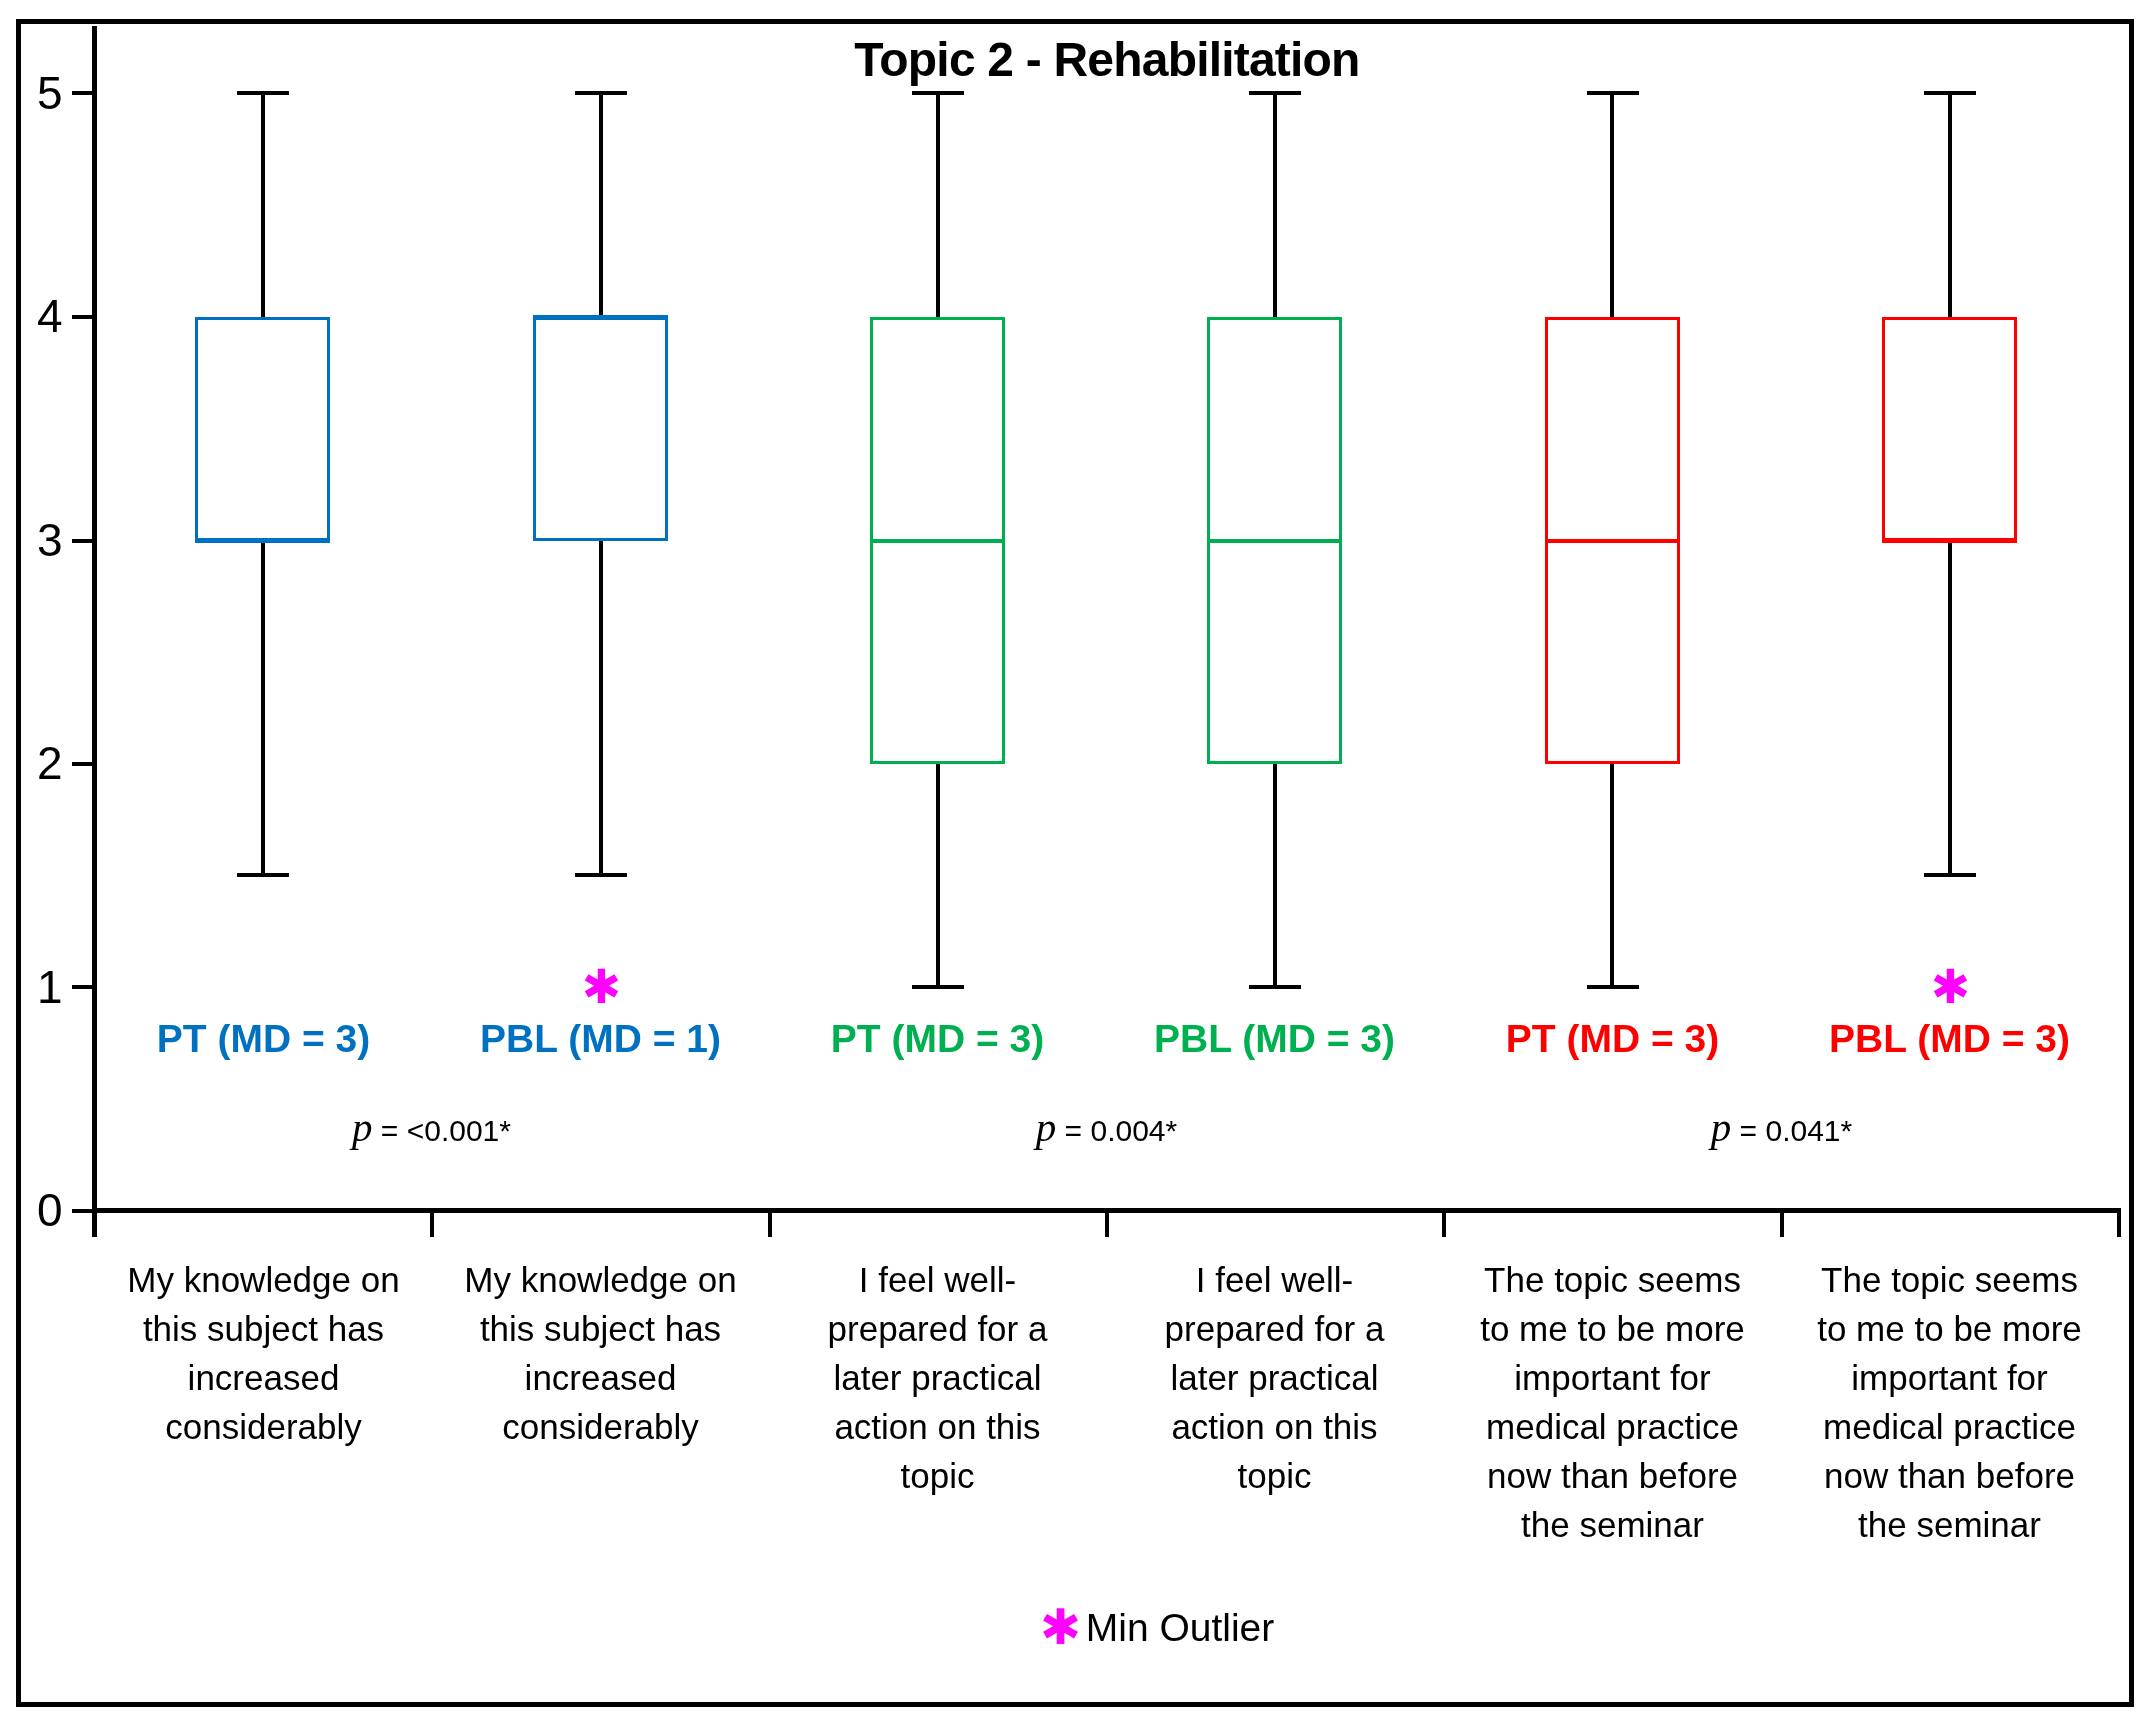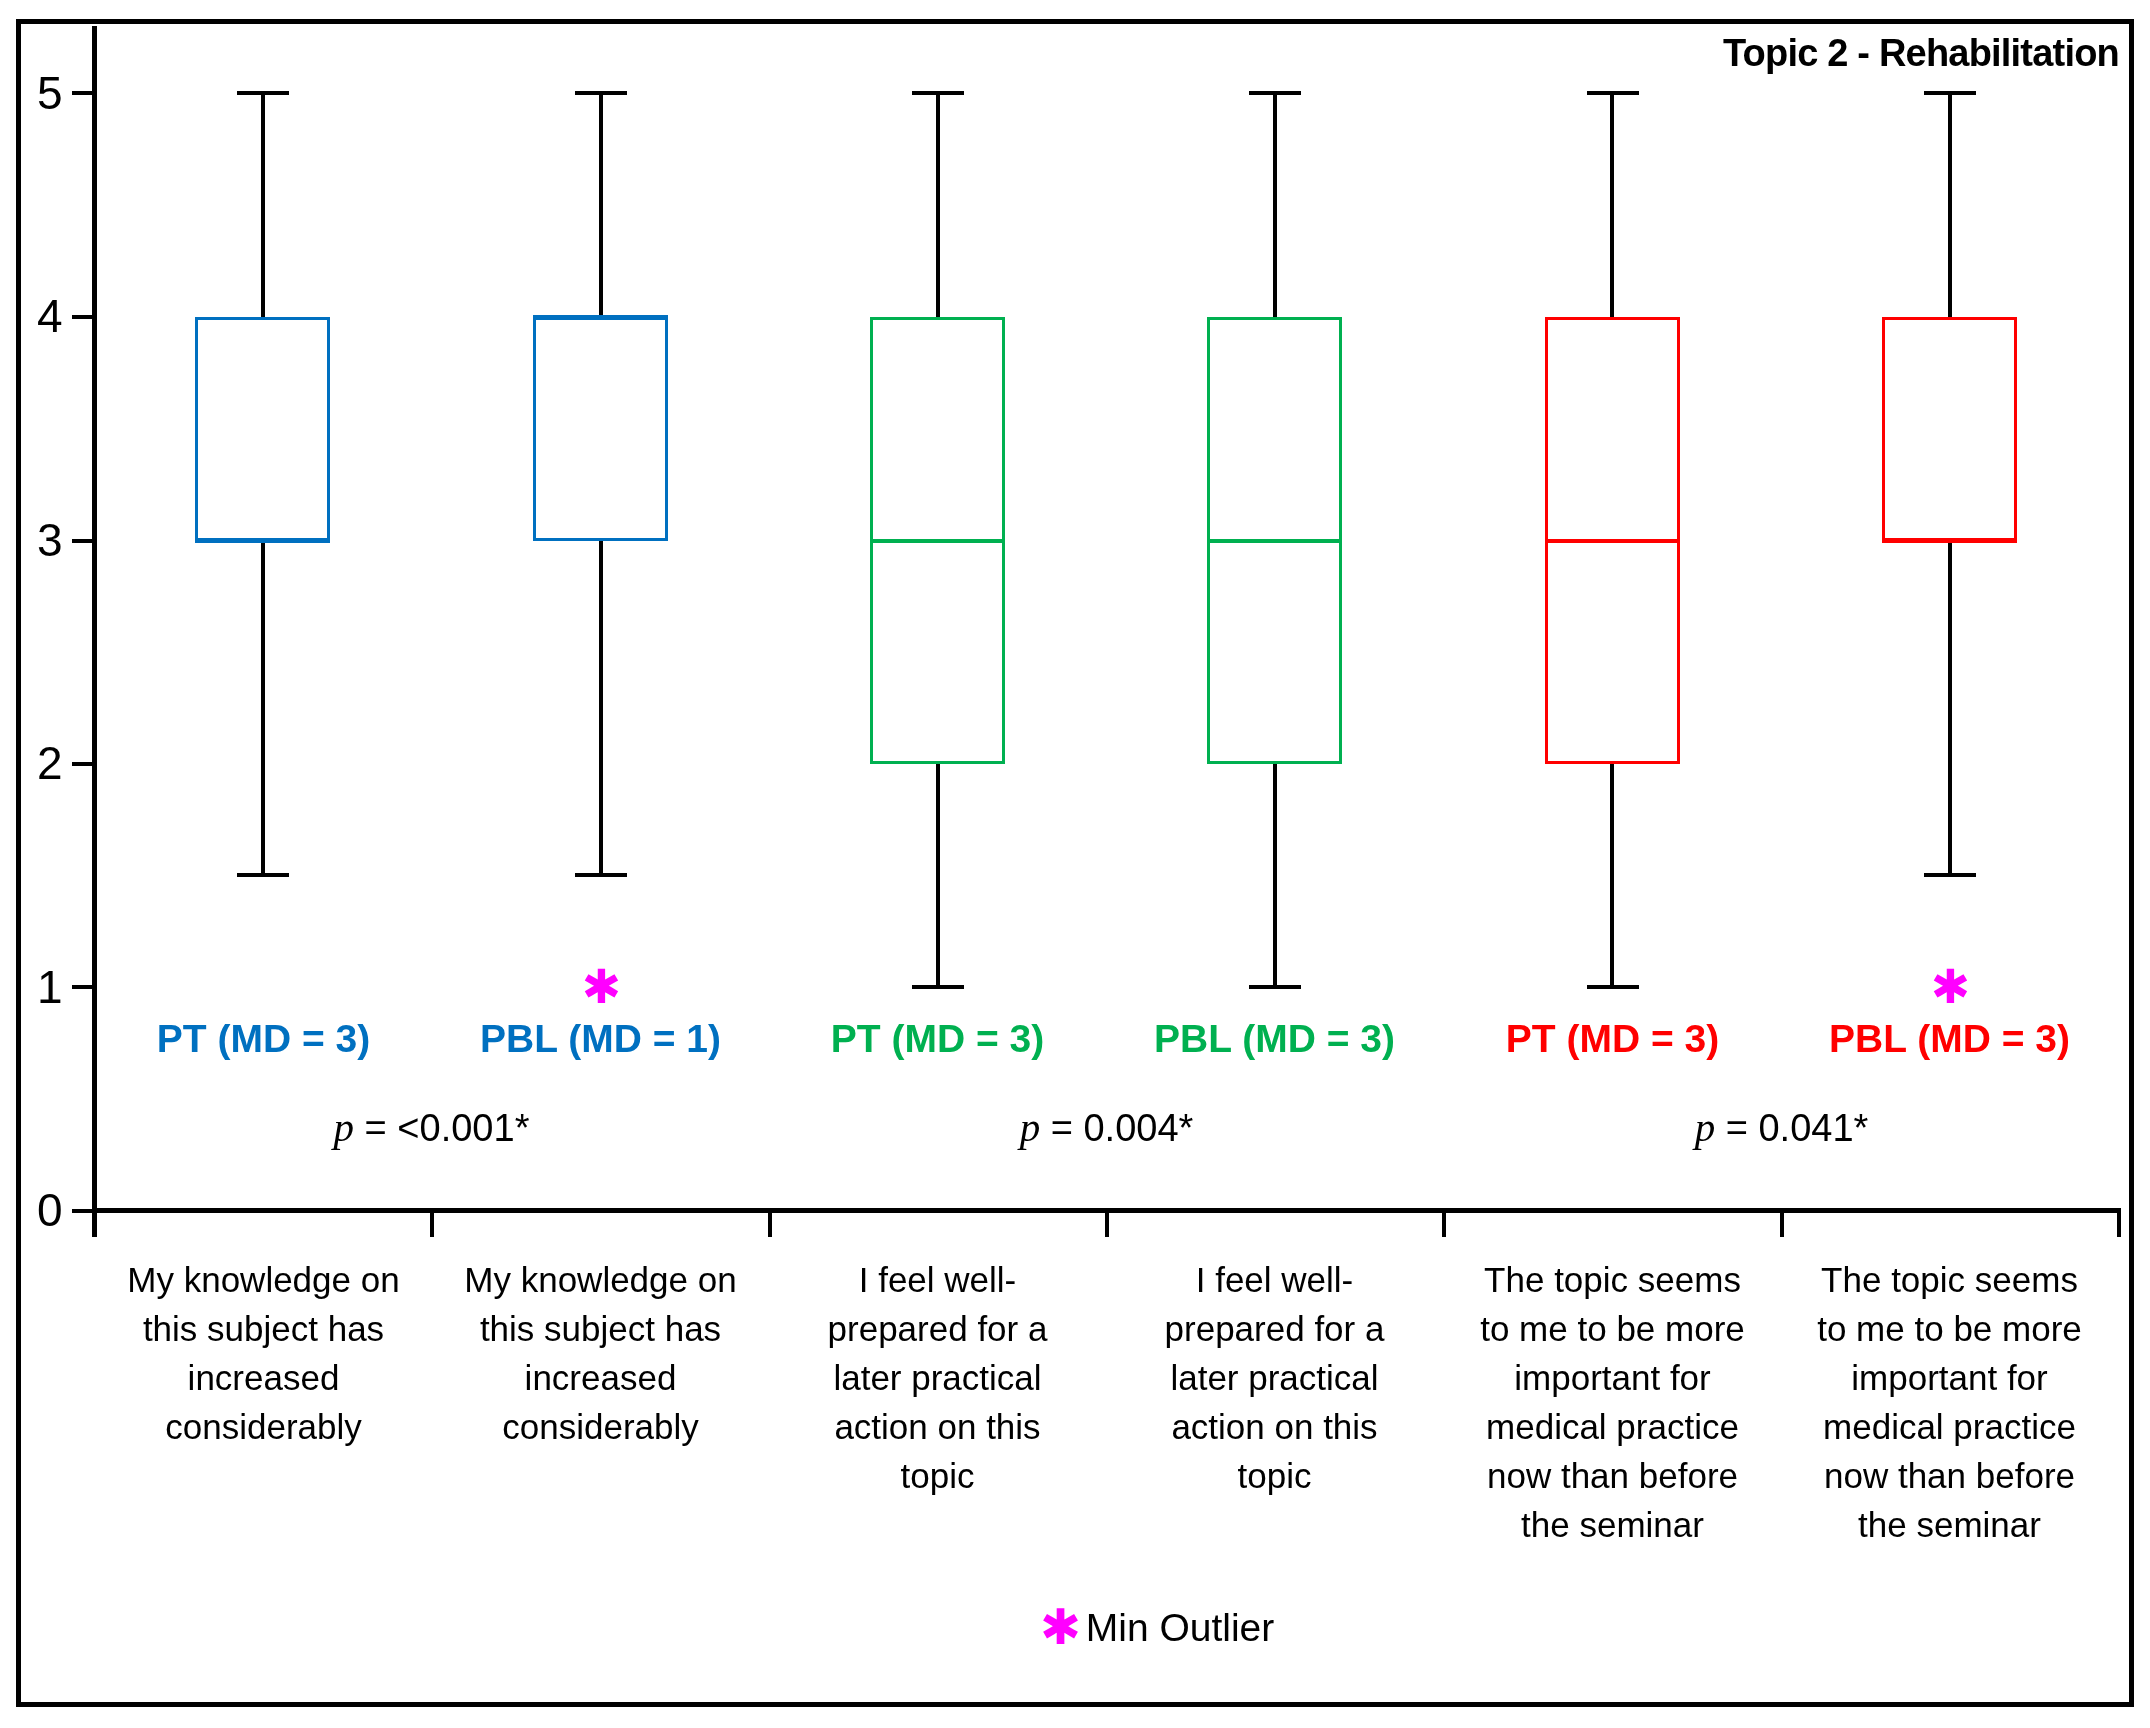--- a/index.html
+++ b/index.html
@@ -1,25 +1,25 @@
 <!DOCTYPE html>
 <html style="font-size:12.6px"><head>
 <meta charset="utf-8">
 <style>
   html,body{margin:0;padding:0;background:#ffffff;}
   .figure{position:relative;width:2151px;height:1729px;background:#ffffff;overflow:hidden;
           font-family:"Liberation Sans", sans-serif;color:#000;}
   .outer-border{position:absolute;left:15.8px;top:19px;width:2118px;height:1688px;
                 border:5.5px solid #000;box-sizing:border-box;}
   .abs{position:absolute;}
-  .title{position:absolute;left:95px;top:31.5px;width:2024px;text-align:right;
-         font-size:38px;font-weight:bold;letter-spacing:-0.8px;}
+  .title{position:absolute;left:95px;top:31.5px;width:2024px;text-align:center;
+         font-size:48px;font-weight:bold;letter-spacing:-0.8px;}
   .ylab{position:absolute;left:12.6px;width:50px;text-align:right;font-size:46px;line-height:50px;}
   .grouplab{position:absolute;text-align:center;font-size:39px;font-weight:bold;line-height:44px;}
-  .pval{position:absolute;text-align:center;font-size:38px;line-height:43px;}
+  .pval{position:absolute;text-align:center;font-size:30px;line-height:43px;}
   .pval::first-letter{font-style:italic;font-family:"Liberation Serif", serif;font-size:41px;}
   .catlab{position:absolute;text-align:center;font-size:35px;line-height:49px;}
   .outlier{position:absolute;text-align:center;font-size:47px;line-height:60px;}
   .legend{position:absolute;left:1040px;top:1603px;display:flex;align-items:center;}
   .legend .marker{font-size:49px;line-height:49px;color:#FF00FF;}
   .legend .text{font-size:39px;line-height:49px;color:#000;margin-left:4.7px;}
 </style>
 </head>
 <body>
 

